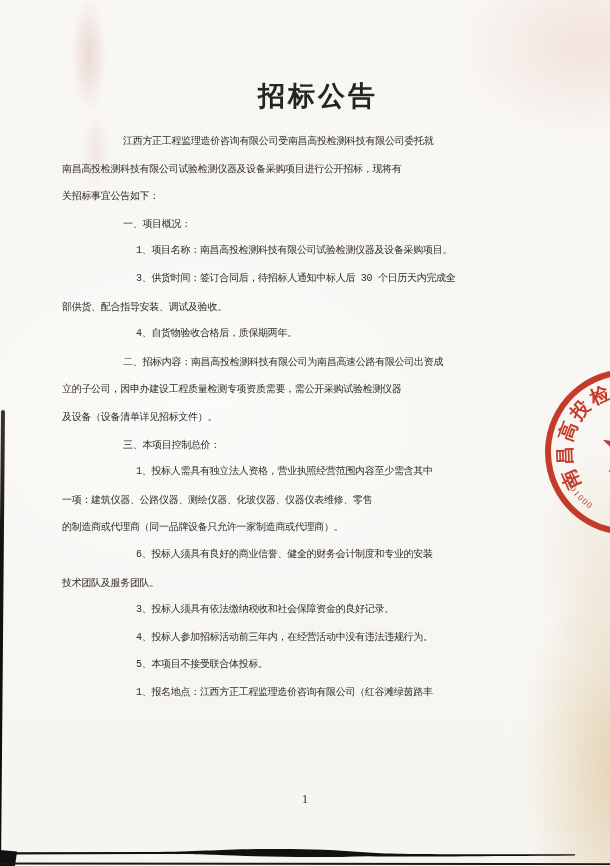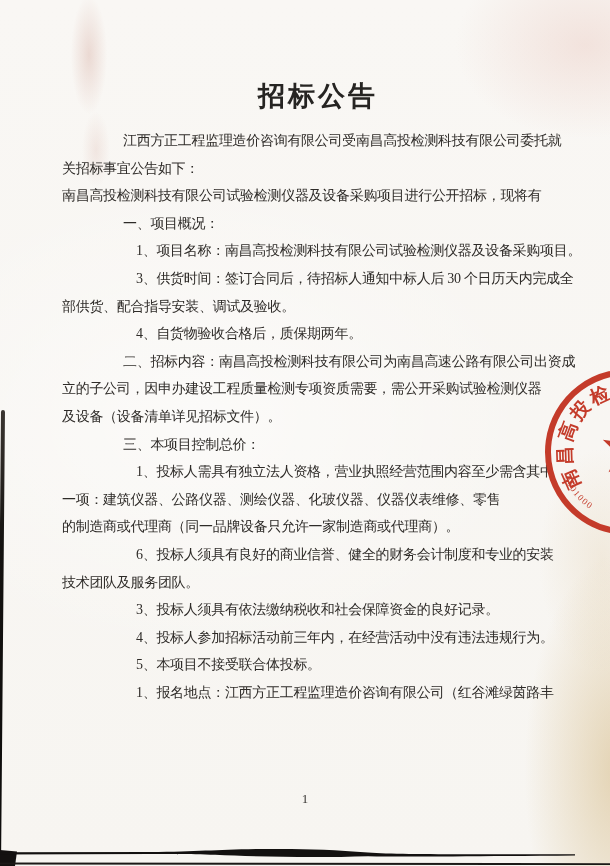--- a/index.html
+++ b/index.html
@@ -20,25 +20,25 @@
       radial-gradient(ellipse 420px 300px at 200px 420px, rgba(255,255,255,0.5), rgba(255,255,255,0) 80%),
       linear-gradient(180deg,#f9f7f4 0%,#f7f5f1 100%);
   }
   .doc-title{
     margin:0;padding-top:80px;position:relative;left:13px;
     text-align:center;font-size:27px;line-height:32px;
     font-weight:700;letter-spacing:3px;color:#262422;
   }
   .body-text{
     margin-top:15px;padding-left:62px;
-    font-size:14px;letter-spacing:-0.3px;line-height:27.6px;
+    font-size:10px;letter-spacing:-0.3px;line-height:27.6px;
   }
   .ln{margin:0;white-space:nowrap;}
   .ind-a{padding-left:61px;}
-  .ind-b{padding-left:74px;}
+  .ind-b{padding-left:74px;font-family:Liberation Mono, monospace;}
   .page-number{
     position:absolute;top:791px;left:0;width:610px;
     text-align:center;font-size:13px;color:#3a3734;
   }
   .seal{position:absolute;left:508px;top:332px;width:240px;height:240px;}
   .seal text{font-family:"Liberation Serif","DejaVu Serif",serif;font-weight:700;}
   .seal .arc-text{font-size:19px;letter-spacing:3px;}
   .seal .num-text{font-size:9px;letter-spacing:1.5px;font-weight:400;}
   .edge-left{
     position:absolute;left:1px;top:410px;width:3.5px;height:456px;
@@ -49,22 +49,22 @@
 </style>
 </head>
 <body>
 
 <div class="sheet">
 
   <h1 class="doc-title">招标公告</h1>
 
   <div class="body-text">
     <p class="ln ind-a">江西方正工程监理造价咨询有限公司受南昌高投检测科技有限公司委托就</p>
+    <p class="ln">南昌高投检测科技有限公司试验检测仪器及设备采购项目进行公开招标，现将有</p>
     <p class="ln">关招标事宜公告如下：</p>
-    <p class="ln">南昌高投检测科技有限公司试验检测仪器及设备采购项目进行公开招标，现将有</p>
     <p class="ln ind-a">一、项目概况：</p>
     <p class="ln ind-b">1、项目名称：南昌高投检测科技有限公司试验检测仪器及设备采购项目。</p>
     <p class="ln ind-b">3、供货时间：签订合同后，待招标人通知中标人后 30 个日历天内完成全</p>
     <p class="ln">部供货、配合指导安装、调试及验收。</p>
     <p class="ln ind-b">4、自货物验收合格后，质保期两年。</p>
     <p class="ln ind-a">二、招标内容：南昌高投检测科技有限公司为南昌高速公路有限公司出资成</p>
     <p class="ln">立的子公司，因申办建设工程质量检测专项资质需要，需公开采购试验检测仪器</p>
     <p class="ln">及设备（设备清单详见招标文件）。</p>
     <p class="ln ind-a">三、本项目控制总价：</p>
     <p class="ln ind-b">1、投标人需具有独立法人资格，营业执照经营范围内容至少需含其中</p>

